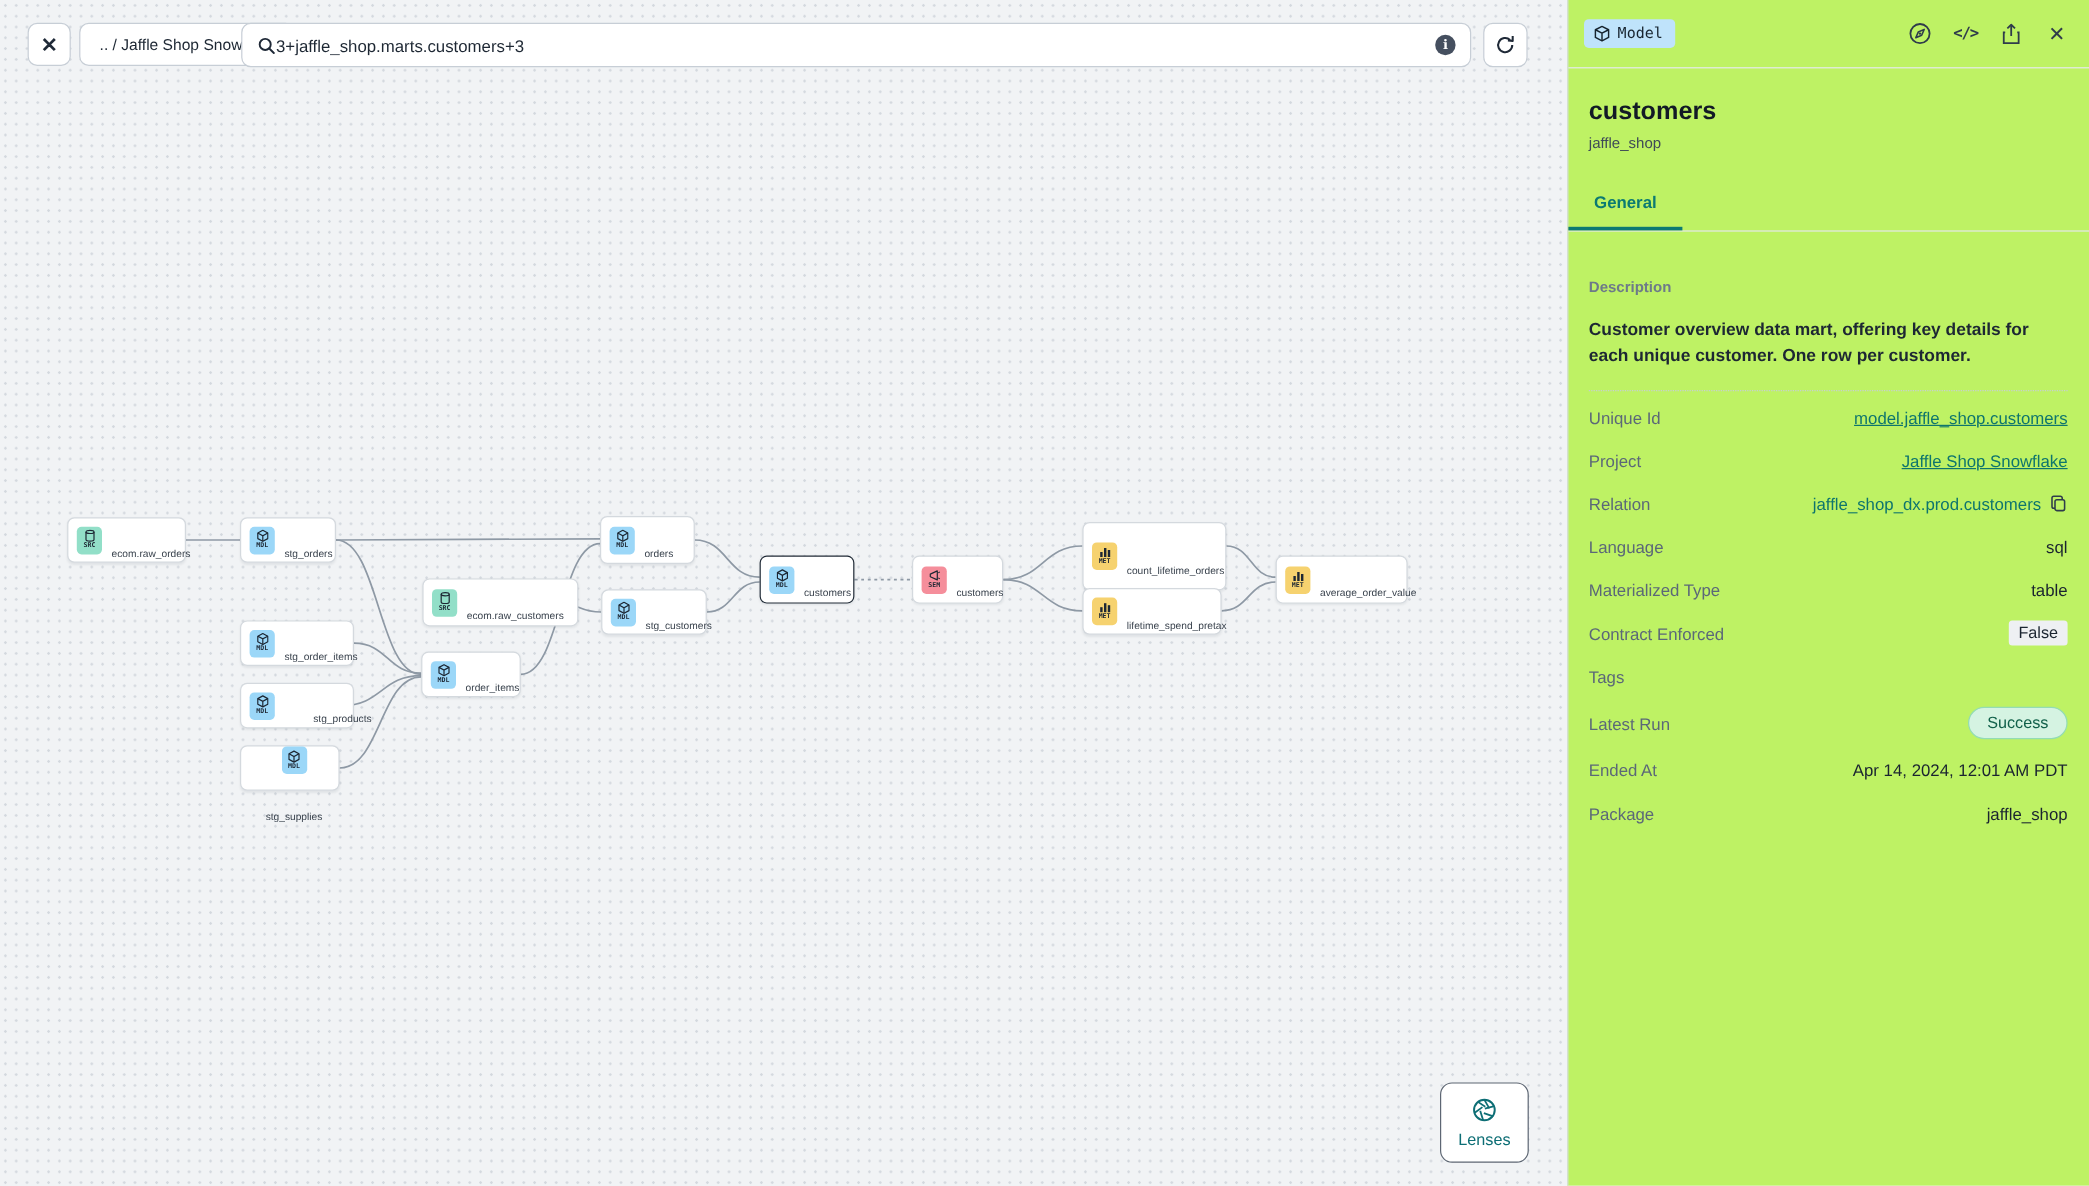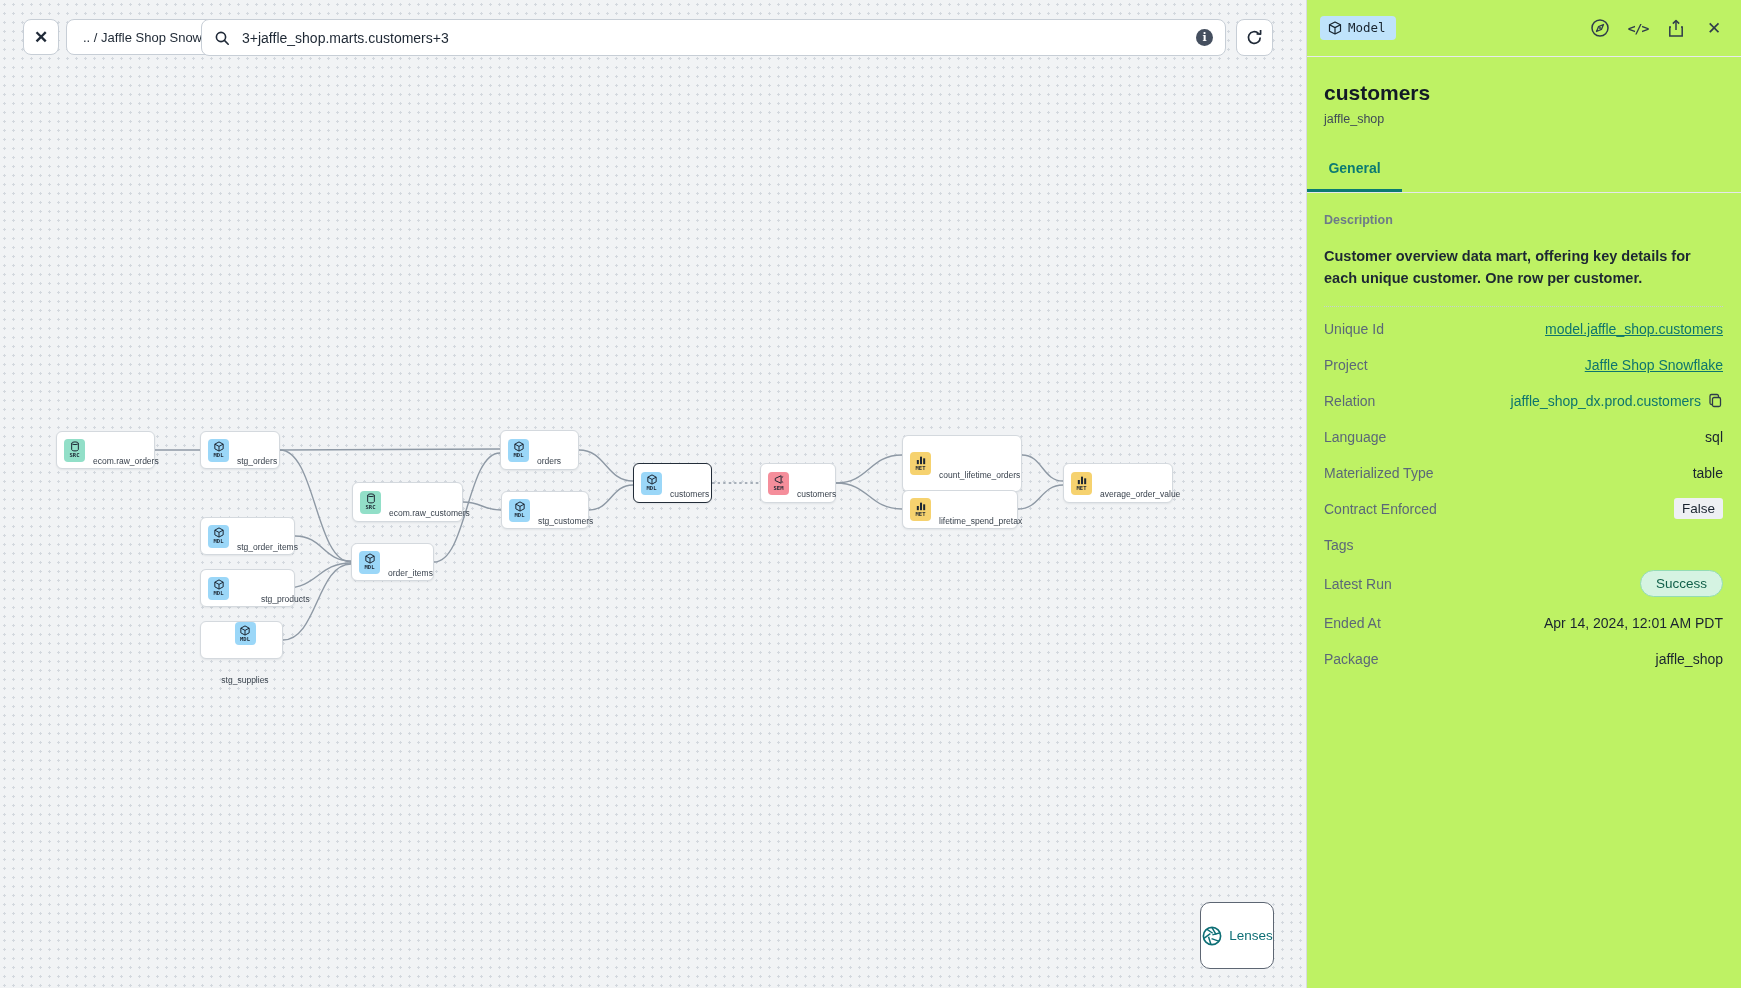--- a/index.html
+++ b/index.html
@@ -28,32 +28,32 @@
   .node .nlabel { font-size:8.5px; color:#39424d; white-space:nowrap;margin-top:22px; }
 
   
   .topbtn { position:absolute; background:#fff; border:1px solid #c7ced6;
     border-radius:8px; display:flex; align-items:center; justify-content:center;
     cursor:pointer; color:#1f2937; }
   #btn-close-graph { left:23px; top:19px; width:36px; height:36px; font-size:17px; font-weight:bold; }
   #breadcrumb { left:66px; top:19px; height:36px; padding:0 16px; font-size:13px; color:#1d2733; }
   #searchbar { position:absolute; left:201px; top:19px; width:1025px; height:37px;
     background:#fff; border:1px solid #c7ced6; border-radius:8px;
-    display:flex; align-items:center; padding:0 12px; gap:12px; }
+    display:flex; align-items:center; padding:0 12px; gap:0; }
   #searchbar input { flex:1; border:none; outline:none; font-size:14px;
     color:#1d2733; font-family:"Liberation Sans",sans-serif; background:transparent; }
   .info-dot { width:17px; height:17px; border-radius:50%; background:#454f5f; color:#fff;
     font-size:11px; font-weight:bold; display:flex; align-items:center; justify-content:center;
     font-family:"DejaVu Serif",serif; cursor:pointer; }
   #btn-refresh { left:1236px; top:19px; width:37px; height:37px; }
 
   
   #lenses { position:absolute; left:1200px; top:902px; width:74px; height:67px;
     background:#fff; border:1px solid #5d6673; border-radius:10px; cursor:pointer;
-    display:flex; flex-direction:row; align-items:center; justify-content:center; gap:6px; }
+    display:flex; flex-direction:column; align-items:center; justify-content:center; gap:6px; }
   #lenses .llabel { font-size:13.5px; color:#0d6e75; }
 
   
   .panel { position:absolute; left:1306px; top:0; width:435px; height:988px;
     background:#bef264; border-left:1px solid #d8dce1; }
   .panel-header { height:57px; display:flex; align-items:center;
     padding:0 16px 0 13px; border-bottom:1px solid #e7eaee; }
   .type-badge { background:#bfe3fb; border-radius:4px; padding:4px 10px 5px 8px;
     display:flex; align-items:center; gap:6px;
     font-family:"DejaVu Sans Mono",monospace; font-size:12.5px; color:#17242f; }
@@ -61,21 +61,21 @@
   .hicon { cursor:pointer; display:flex; align-items:center; justify-content:center; width:22px; height:22px; }
   .hicon.code { font-size:13px; font-weight:bold; letter-spacing:-1px; font-family:"DejaVu Sans Mono",monospace; }
   .hicon.x { font-size:17px; }
 
   .panel-body { padding:18px 18px 0 17px; }
   .ptitle { font-size:21px; font-weight:bold; color:#121a26; margin-top:6px; }
   .psub { font-size:12.5px; color:#3f4a57; margin-top:7px; }
   .tabs { margin:34px -18px 0 -17px; border-bottom:1px solid #e5e8eb; display:flex; }
   .tab { width:95px; text-align:center; padding-bottom:13px; font-size:14px; font-weight:bold;
     color:#0b7a72; border-bottom:3px solid #0b7a72; cursor:pointer; }
-  .sec-label { margin-top:20px; font-size:12.5px; font-weight:bold; color:#6d7a89; }
+  .sec-label { margin-top:39px; font-size:12.5px; font-weight:bold; color:#6d7a89; }
   .desc { margin-top:18px; font-size:14.5px; line-height:1.55; color:#1d2733; max-width:370px;font-weight:bold; }
   .dotted { border:none; border-top:1.5px dotted #c6cdd5; margin:16px 0 4px 0; }
 
   .frow { display:flex; align-items:center; min-height:36px; }
   .frow .flabel { font-size:14px; color:#5b6878; }
   .frow .fval { margin-left:auto; font-size:14px; color:#1a2430; display:flex; align-items:center; gap:7px; }
   .fval.link a { color:#0e756d; text-decoration:underline; cursor:pointer; }
   .fval.linkplain { color:#0e756d; cursor:pointer; }
   .fval .copy { cursor:pointer; color:#2f3c4b; display:flex; }
   .badge-gray { background:#eef0f3; border-radius:3px; padding:3px 8px; font-size:13.5px; color:#1a2430; }
@@ -118,21 +118,21 @@
       <div class="node" style="left: 200px; top: 431px; width: 80px; height: 38px;">
         <div class="chip MDL">
           <svg width="10" height="11" viewBox="0 0 12 13">
             <path d="M6 1 L11 3.7 V9.3 L6 12 L1 9.3 V3.7 Z" fill="none" stroke="#1d2733" stroke-width="1.2" stroke-linejoin="round"></path>
             <path d="M1 3.7 L6 6.4 L11 3.7 M6 6.4 V12" fill="none" stroke="#1d2733" stroke-width="1.2"></path>
           </svg>
           <div class="kind">MDL</div>
         </div>
         <div class="nlabel">stg_orders</div>
       </div>
-      <div class="node" style="left: 352px; top: 482px; width: 111px; height: 40px;">
+      <div class="node" style="left: 352px; top: 482px; width: 130px; height: 40px;">
         <div class="chip SRC">
           <svg width="10" height="11" viewBox="0 0 12 13">
             <path d="M2 2.6 v7.6 c0 .9 1.8 1.6 4 1.6 s4 -.7 4 -1.6 V2.6" fill="none" stroke="#1d2733" stroke-width="1.2"></path>
             <ellipse cx="6" cy="2.6" rx="4" ry="1.6" fill="none" stroke="#1d2733" stroke-width="1.2"></ellipse>
           </svg>
           <div class="kind">SRC</div>
         </div>
         <div class="nlabel">ecom.raw_customers</div>
       </div>
       <div class="node" style="left: 200px; top: 517px; width: 95px; height: 38px;">

